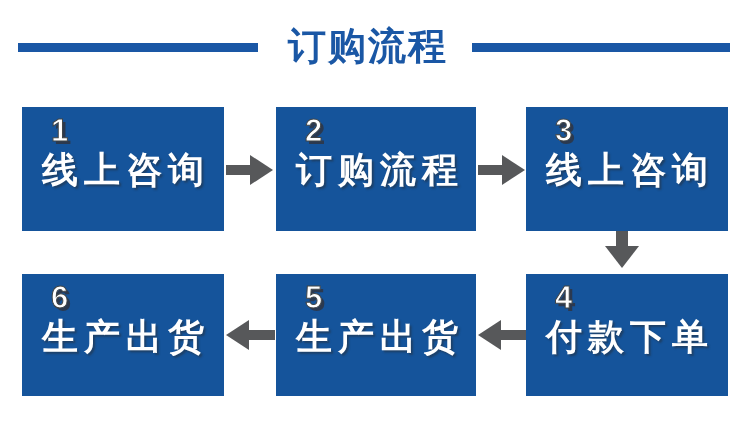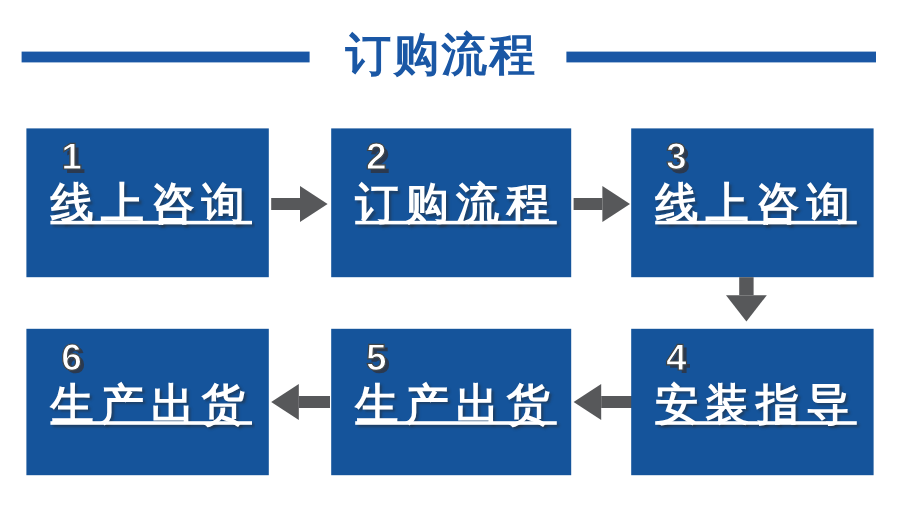--- a/index.html
+++ b/index.html
@@ -49,21 +49,20 @@
     -webkit-text-stroke: 1px #3f4447;
     text-shadow: 3px 3px 0 rgba(47,53,66,0.85);
   }
   .step-label {
     display: block;
     font-size: 36px; font-weight: bold; line-height: 40px;
     letter-spacing: 6px;
     color: #ffffff;
     text-shadow: 2px 2px 2px rgba(40,40,40,0.45);
     white-space: nowrap;
-    text-decoration: underline;
   }
 
   
   .arrow { position: absolute; display: flex; align-items: center; }
   .arrow-h .stem { display: block; height: 10px; background: #57585a; }
   .arrow-right .stem { width: 24px; }
   .arrow-left  .stem { width: 26px; }
   .head-right {
     display: block; width: 0; height: 0;
     border-top: 15px solid transparent;
@@ -148,16 +147,16 @@
     <span class="step-label">生产出货</span>
   </div>
 
   <div class="arrow arrow-h arrow-left ar45">
     <span class="head-left"></span>
     <span class="stem"></span>
   </div>
 
   <div class="step-box b4">
     <span class="step-num">4</span>
-    <span class="step-label">安装指导</span>
+    <span class="step-label">付款下单</span>
   </div>
 
 </div>
 
 </body></html>

